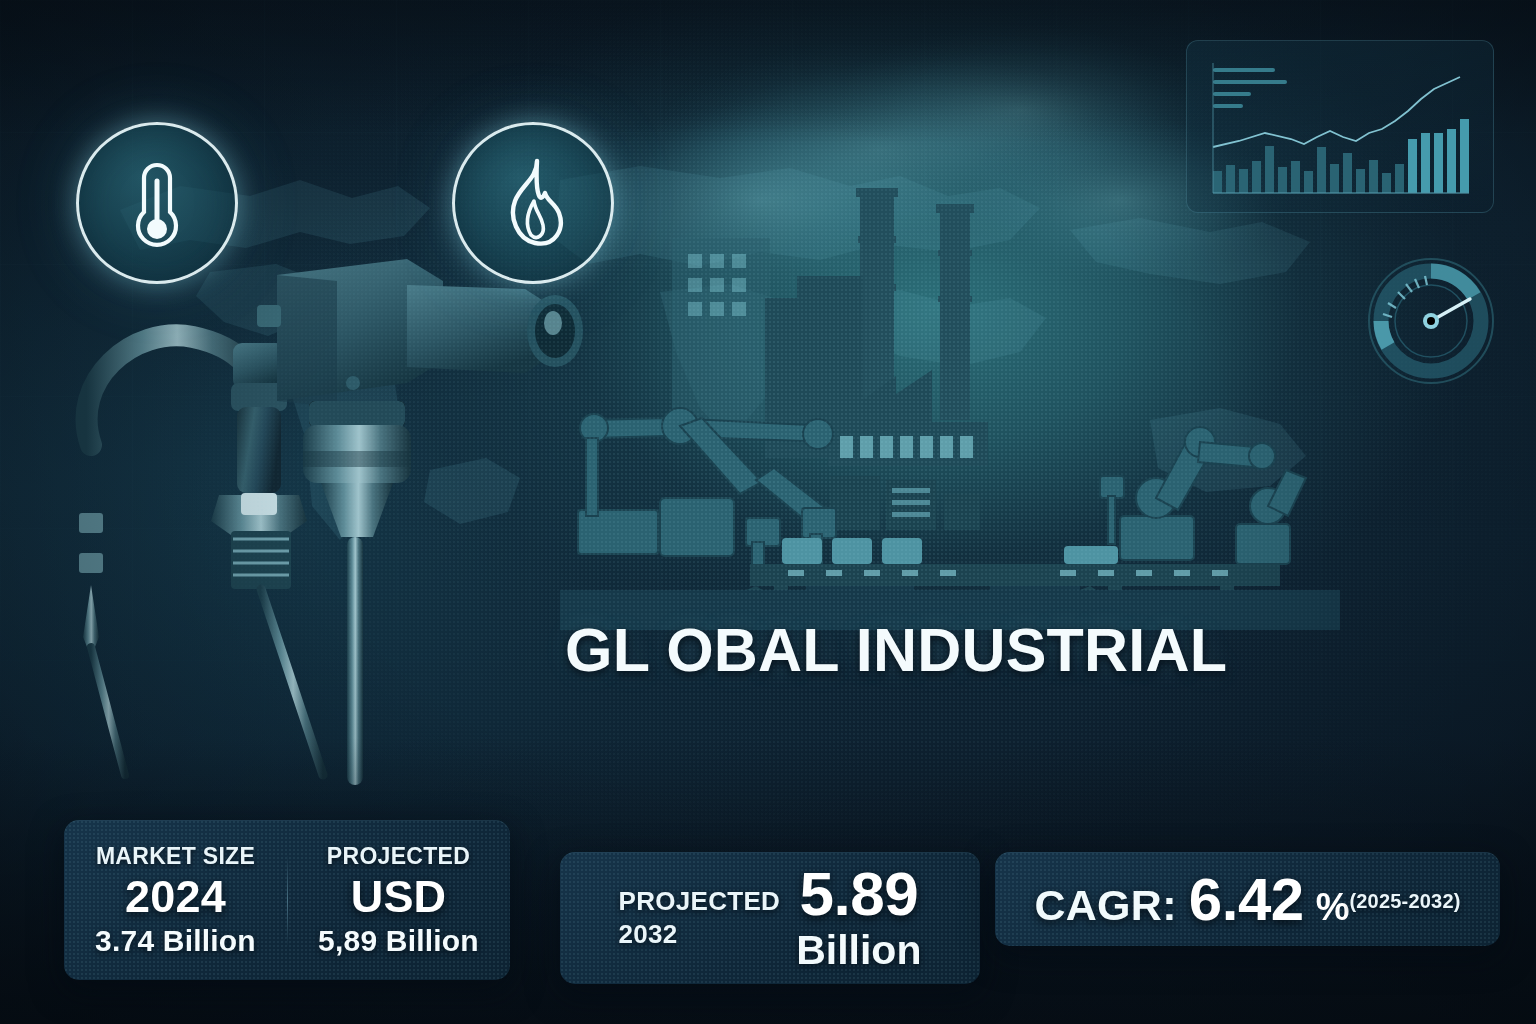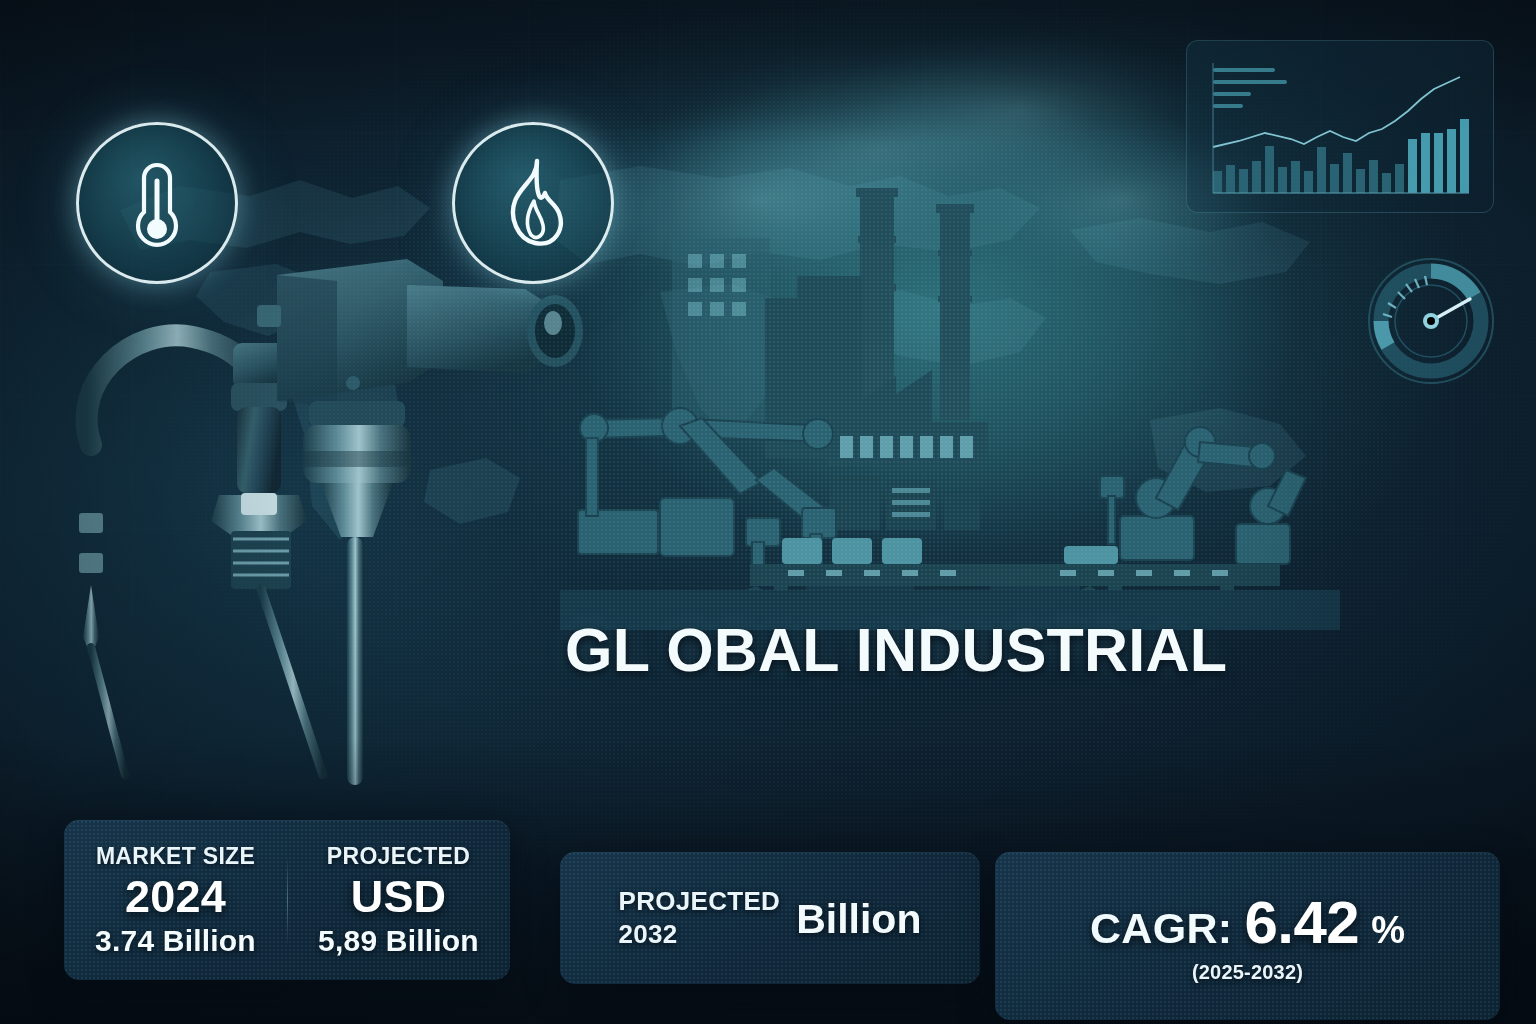--- a/index.html
+++ b/index.html
@@ -175,22 +175,22 @@
     color:#ffffff; line-height:62px;
     text-shadow:0 3px 9px rgba(3,10,17,0.85);
   }
   .pj-unit {
     font-size:41px; font-weight:700; color:#f2fafc;
     margin-top:2px;
     text-shadow:0 2px 6px rgba(3,10,17,0.8);
   }
 
   #card-cagr {
-    left:995px; top:852px; width:505px; height:168px;
-    display:flex; flex-direction:column; align-items:center; justify-content:center;
+    left:995px; top:852px; width:505px; height:94px;
+    display:flex; flex-direction:row; align-items:center; justify-content:center;
   }
   .cg-row {
     display:flex; align-items:baseline; gap:12px;
     position:relative; z-index:2;
   }
   .cg-label {
     font-size:43px; font-weight:700; letter-spacing:0.3px;
     color:#f1fafc; text-shadow:0 3px 8px rgba(3,10,17,0.85);
   }
   .cg-value {
@@ -510,20 +510,21 @@
       <span class="ms-unit">5,89 Billion</span>
     </div>
   </div>
 
   <div class="card" id="card-projected">
     <div class="pj-left">
       <span class="pj-label">PROJECTED</span>
       <span class="pj-year">2032</span>
     </div>
     <div class="pj-right">
+      <span class="pj-number">5.89</span>
       <span class="pj-unit">Billion</span>
     </div>
   </div>
 
   <div class="card" id="card-cagr">
     <div class="cg-row">
       <span class="cg-label">CAGR:</span>
       <span class="cg-value">6.42</span>
       <span class="cg-pct">%</span>
     </div>

